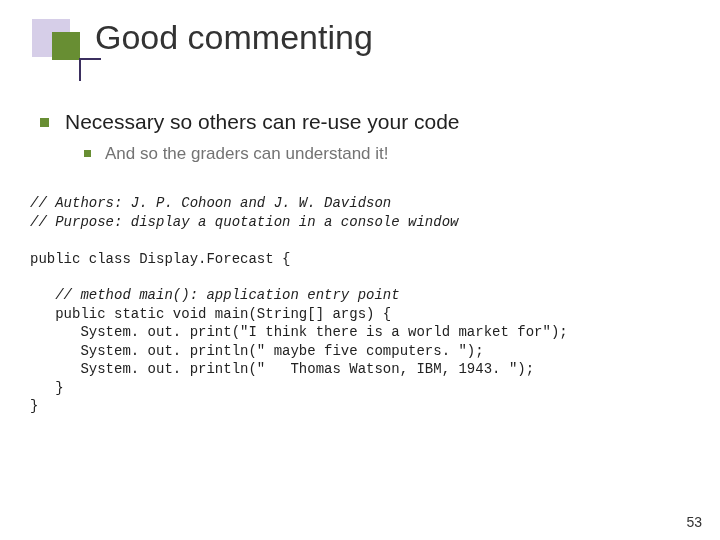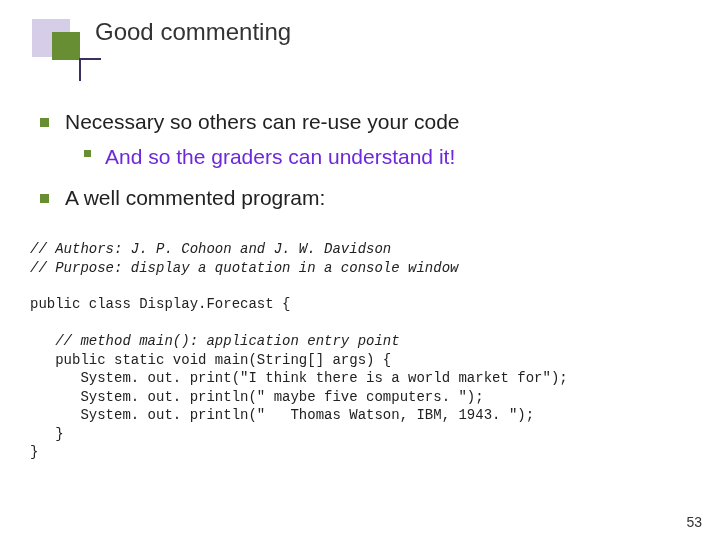--- a/index.html
+++ b/index.html
@@ -36,21 +36,21 @@
       position: absolute;
       background: #3b2f5f;
     }
     .line-top { top: 36px; left: 57px; width: 22px; height: 2px; }
     .line-left { top: 37px; left: 57px; width: 2px; height: 22px; }
     .slide-title {
       position: absolute;
       top: 18px;
       left: 95px;
       font-family: "Trebuchet MS", Arial, sans-serif;
-      font-size: 24px;
+      font-size: 34px;
       color: #333;
       font-weight: 400;
     }
     .content {
       position: absolute;
       top: 108px;
       left: 40px;
       right: 30px;
     }
     .bullet-row {
@@ -59,21 +59,21 @@
       margin-bottom: 6px;
     }
     .sq-bullet {
       display: inline-block;
       background: #688e33;
       flex-shrink: 0;
     }
     .lvl1 { font-size: 21px; color: #222; line-height: 1.35; }
     .lvl1 .sq-bullet { width: 9px; height: 9px; margin-top: 10px; margin-right: 16px; }
     .lvl2-wrap { margin-left: 44px; margin-top: 6px; margin-bottom: 12px; }
-    .lvl2 { font-size: 21px; color: #6d28d9; line-height: 1.4; }
+    .lvl2 { font-size: 17px; color: #737373; line-height: 1.4; }
     .lvl2 .sq-bullet { width: 7px; height: 7px; margin-top: 8px; margin-right: 14px; }
     .code-block {
       font-family: "Courier New", monospace;
       font-size: 14px;
       color: #222;
       line-height: 1.32;
       white-space: pre;
       margin-top: 28px;
       margin-left: -10px;
     }
@@ -106,24 +106,20 @@
     <span>Necessary so others can re-use your code</span>
   </div>
 
   <div class="lvl2-wrap">
     <div class="bullet-row lvl2">
       <span class="sq-bullet"></span>
       <span>And so the graders can understand it!</span>
     </div>
   </div>
 
-  <div class="bullet-row lvl1">
-    <span class="sq-bullet"></span>
-    <span>A well commented program:</span>
-  </div>
 
   <div class="code-block"><span class="comment-line">// Authors: J. P. Cohoon and J. W. Davidson</span>
 <span class="comment-line">// Purpose: display a quotation in a console window</span>
 <span></span>
 <span>public class Display.Forecast {</span>
 <span></span>
 <span class="comment-line">   // method main(): application entry point</span>
 <span>   public static void main(String[] args) {</span>
 <span>      System. out. print("I think there is a world market for");</span>
 <span>      System. out. println(" maybe five computers. ");</span>

